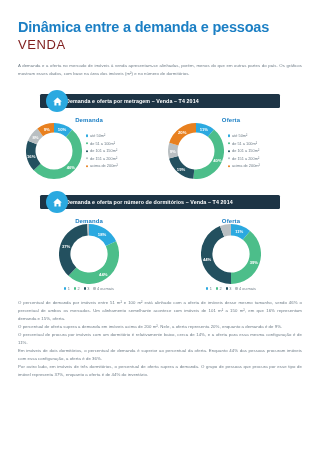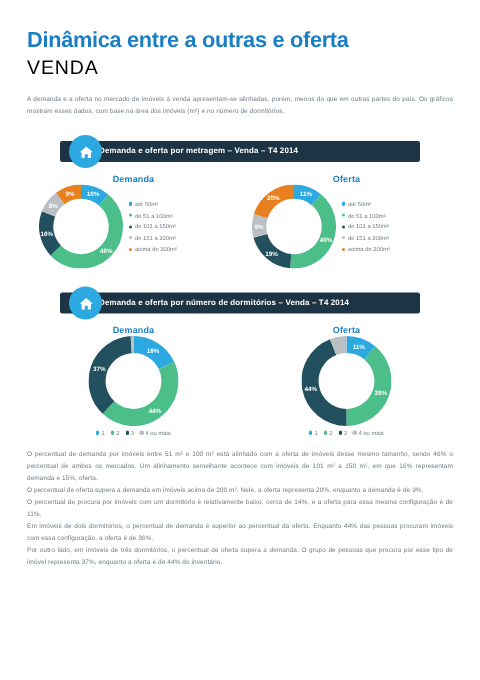--- a/index.html
+++ b/index.html
@@ -16,21 +16,21 @@
     margin-top: 20px;
     font-size: 14.5px;
     font-weight: bold;
     color: #1b7fc4;
     letter-spacing: -0.2px;
     line-height: 1.1;
   }
   .title-sub {
     font-size: 13px;
     font-weight: normal;
-    color: #000000;
+    color: #7f1d1d;
     letter-spacing: 0.6px;
     line-height: 1.25;
     margin-top: 1px;
   }
   .intro {
     margin-top: 9px;
     font-size: 4.3px;
     line-height: 1.85;
     color: #6d7b86;
     text-align: justify;
@@ -121,21 +121,21 @@
     text-align: justify;
     letter-spacing: 0.06px;
   }
 </style>
 </head>
 <body>
 
 <div class="page">
 
   <div>
-    <div class="title-main">Dinâmica entre a outras e oferta</div>
+    <div class="title-main">Dinâmica entre a demanda e pessoas</div>
     <div class="title-sub">VENDA</div>
     <div class="intro">A demanda e a oferta no mercado de imóveis à venda apresentam-se alinhadas, porém, menos do que em outras partes do país. Os gráficos mostram esses dados, com base na área dos imóveis (m²) e no número de dormitórios.</div>
   </div>
 
   <div id="sections-host">
       <div class="banner-wrap">
         <div class="banner-bar">
           <span>Demanda e oferta por metragem – Venda – T4 2014</span>
         </div>
         <div class="banner-icon">

